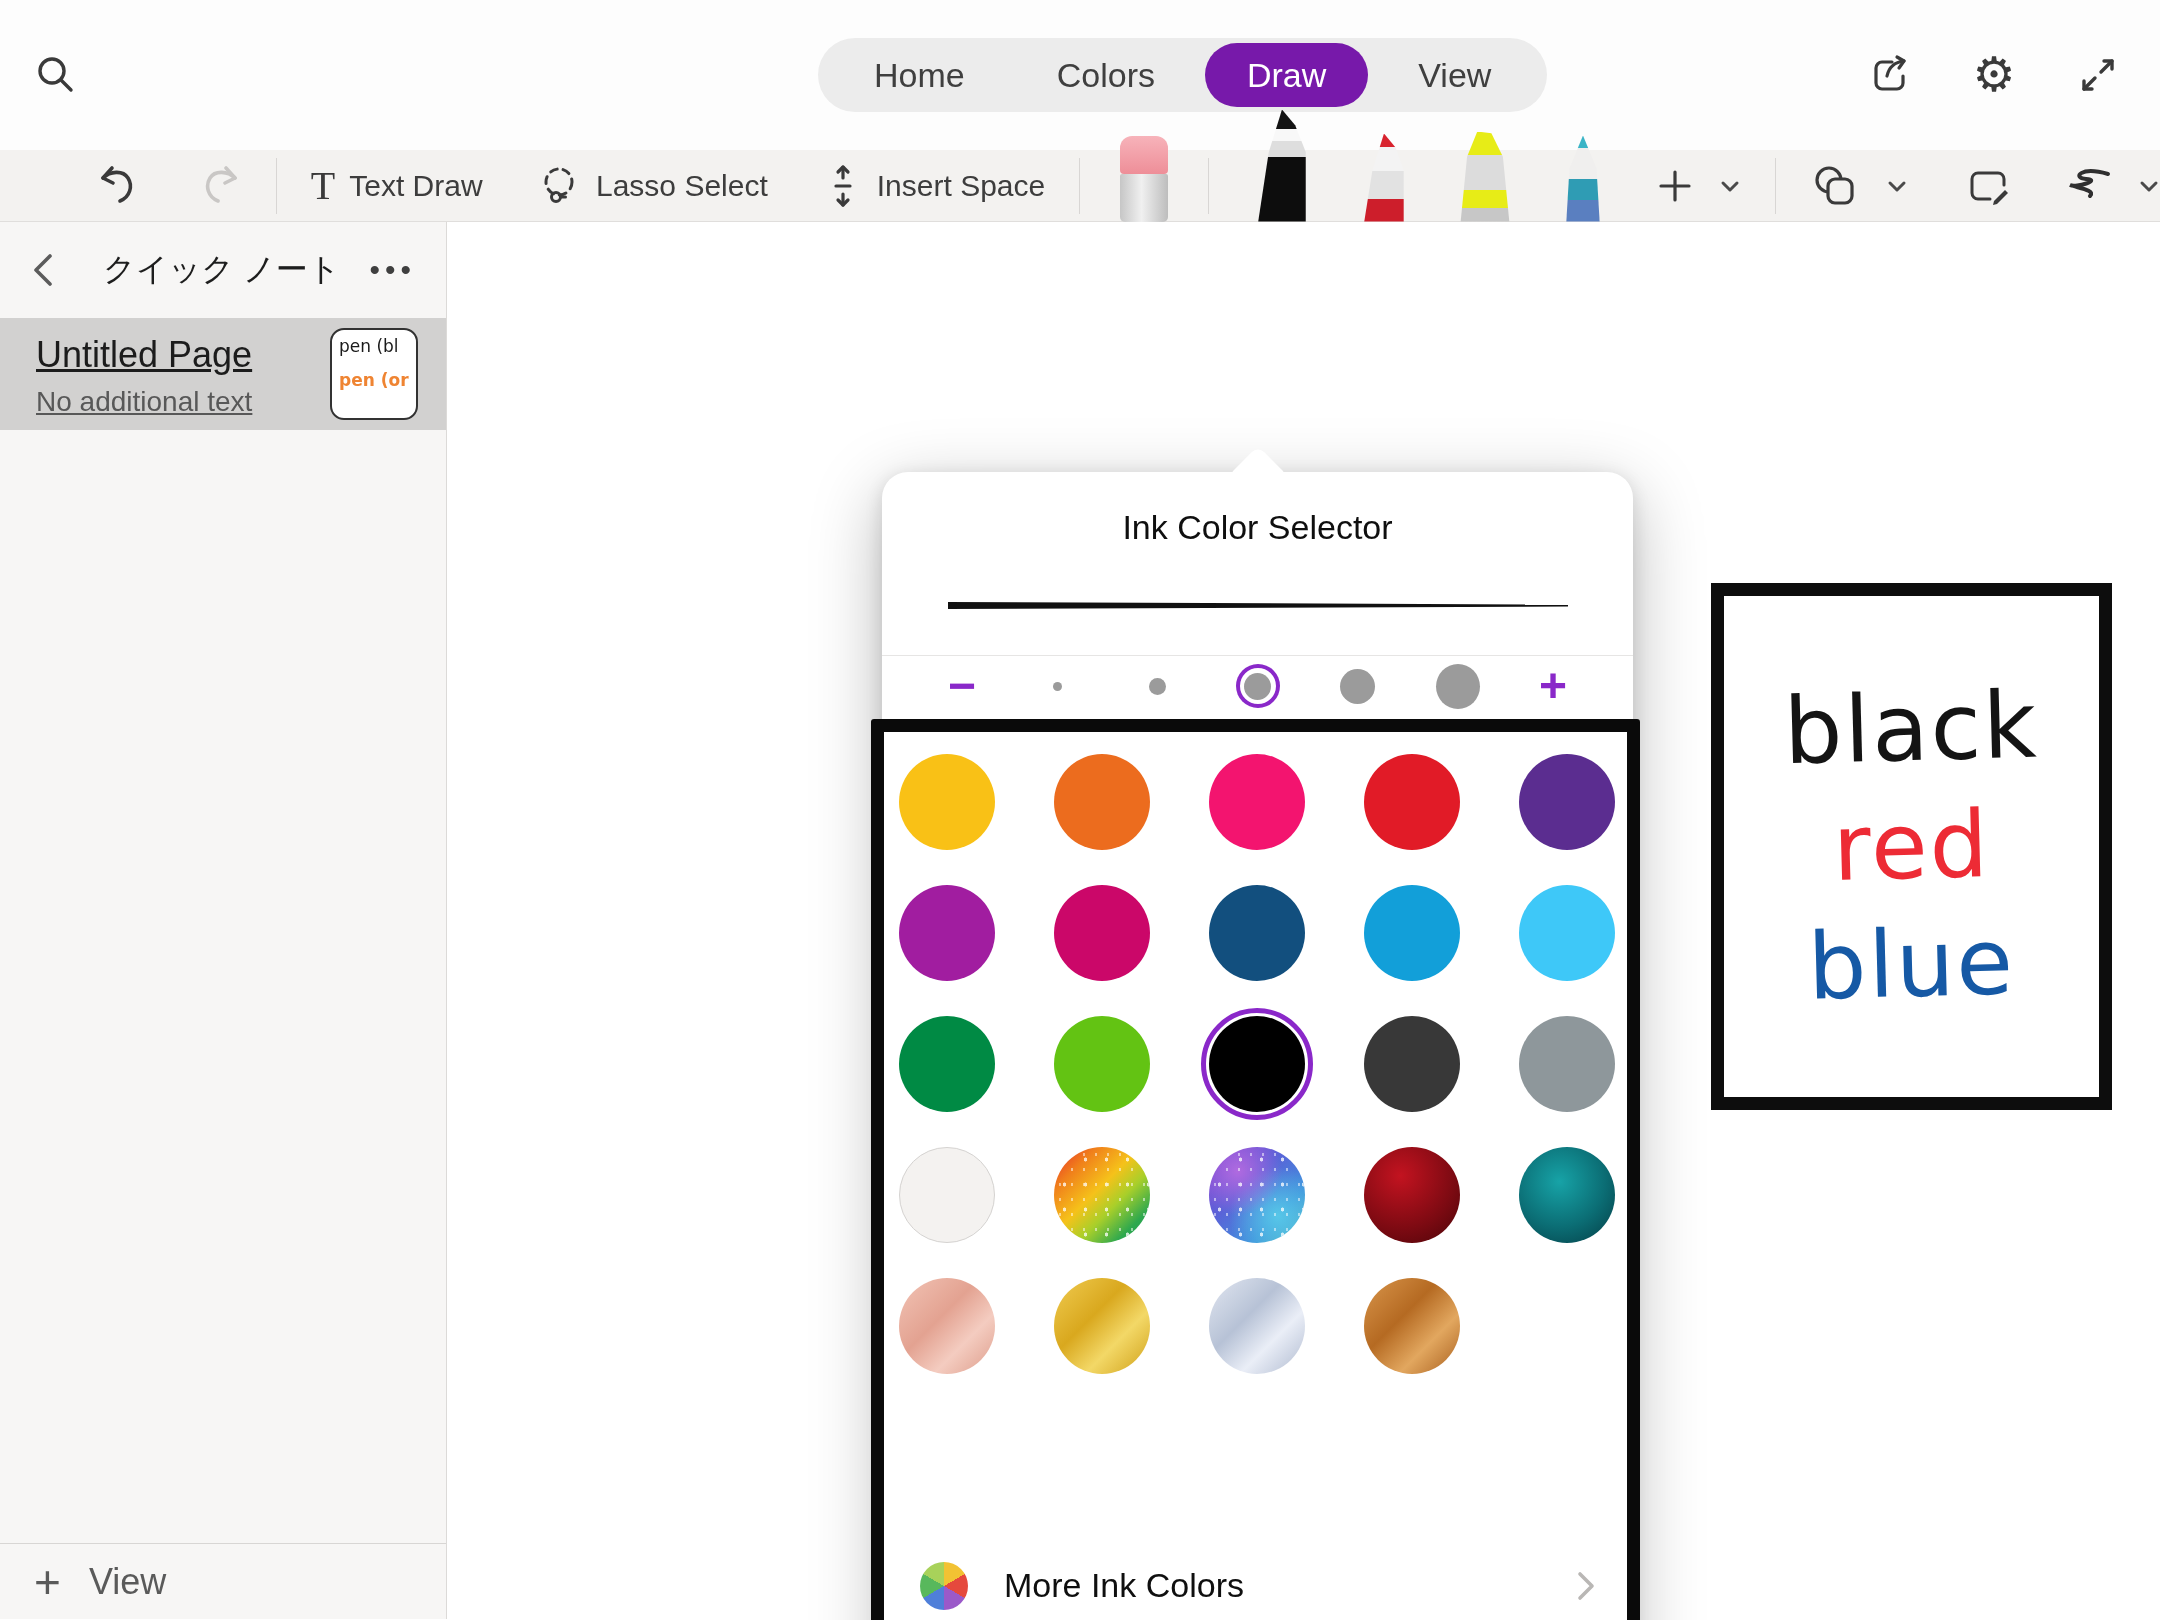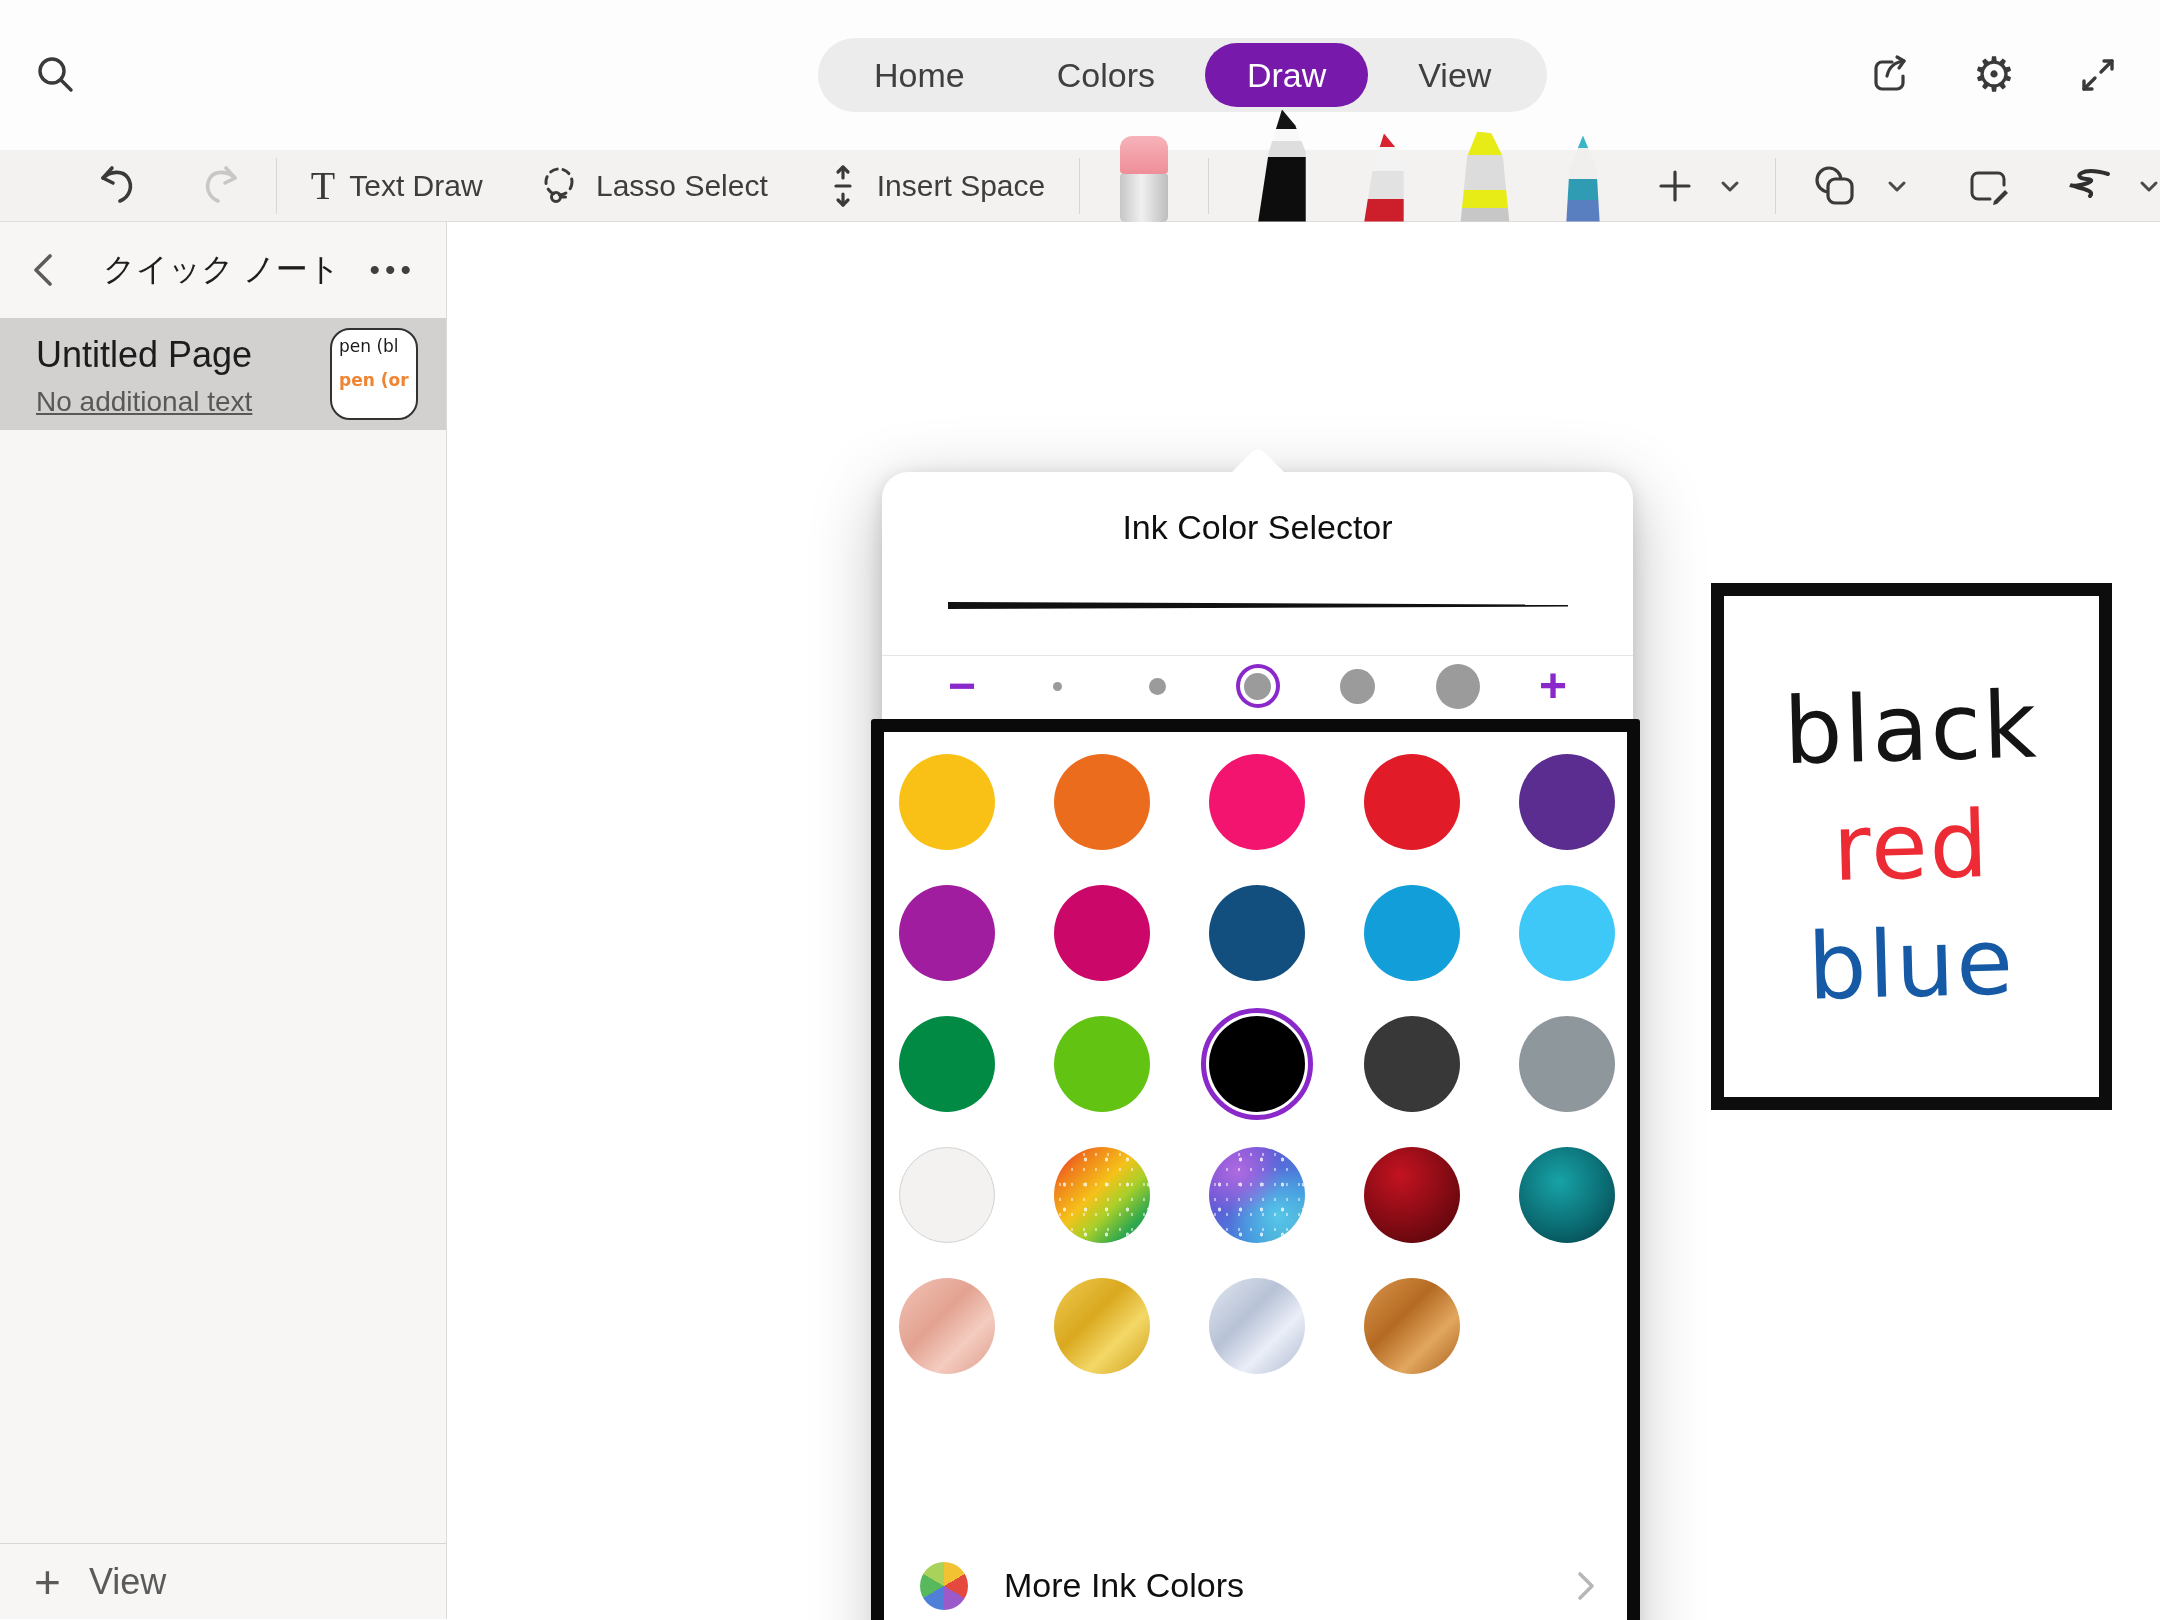--- a/index.html
+++ b/index.html
@@ -60,24 +60,24 @@
   
   .page-body { position:relative; display:flex; height:1397px; }
   .sidebar { width:447px; background:#f7f6f5; border-right:1px solid #dcdad8;
     position:relative; flex-shrink:0; }
   .sb-header { height:96px; display:flex; align-items:center; padding:0 30px; }
   .sb-back { width:44px; height:44px; display:flex; align-items:center; color:#5c5c5c; cursor:pointer; }
   .sb-title { flex:1; text-align:center; font-size:32px; color:#1d1d1d; }
   .sb-menu { font-size:30px; letter-spacing:5px; color:#3f3f3f; cursor:pointer; }
   .page-item { height:112px; background:#d2d1d0; position:relative;
     padding:16px 0 0 36px; cursor:pointer; }
-  .page-item .pi-title { font-size:36px; color:#1c1c1c; }
+  .page-item .pi-title { font-size:36px; color:#1c1c1c;text-decoration:underline; }
   .page-item .pi-sub { font-size:28px; color:#585858; margin-top:10px;text-decoration:underline; }
   .page-thumb { position:absolute; right:28px; top:10px; width:88px; height:92px;
-    background:#fff; border:2px solid #323232; border-radius:20px;
+    background:#fff; border:2px solid #323232; border-radius:14px;
     padding:8px 0 0 7px; overflow:hidden; }
   .thumb-line { font-size:17px; line-height:1.0; white-space:nowrap;
     font-family:"DejaVu Sans", sans-serif; margin-bottom:17px; }
   .sb-footer { position:absolute; left:0; right:0; bottom:0; height:76px;
     border-top:1px solid #d8d6d4; display:flex; align-items:center;
     padding-left:34px; gap:28px; color:#5a5a5a; cursor:pointer; }
   .sb-footer .plus { font-size:46px; font-weight:300; line-height:1; }
   .sb-footer .lbl { font-size:36px; }
 
   .canvas { position:relative; flex:1; background:#fff; }

